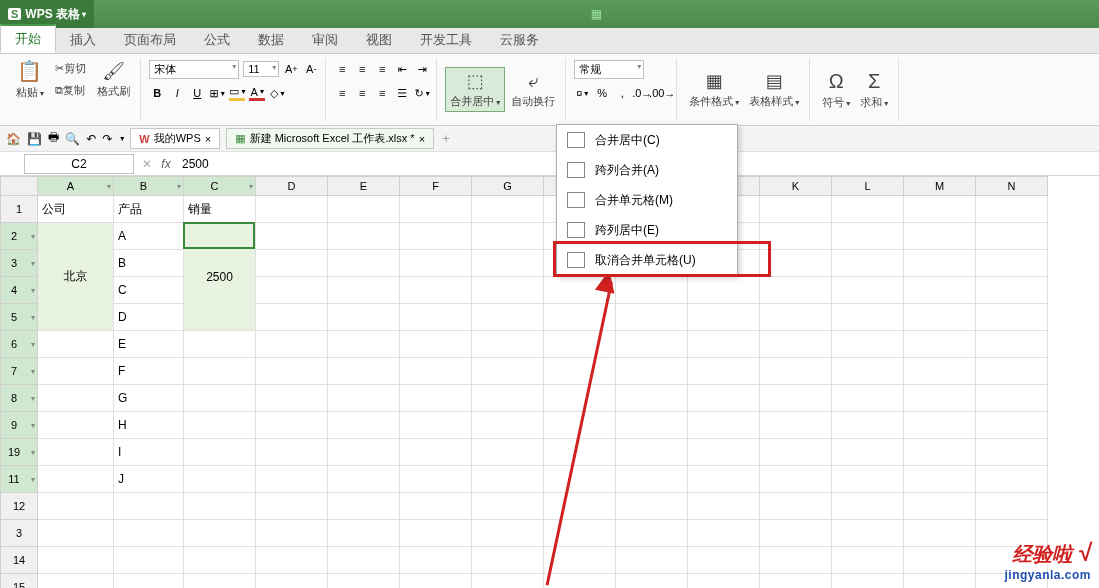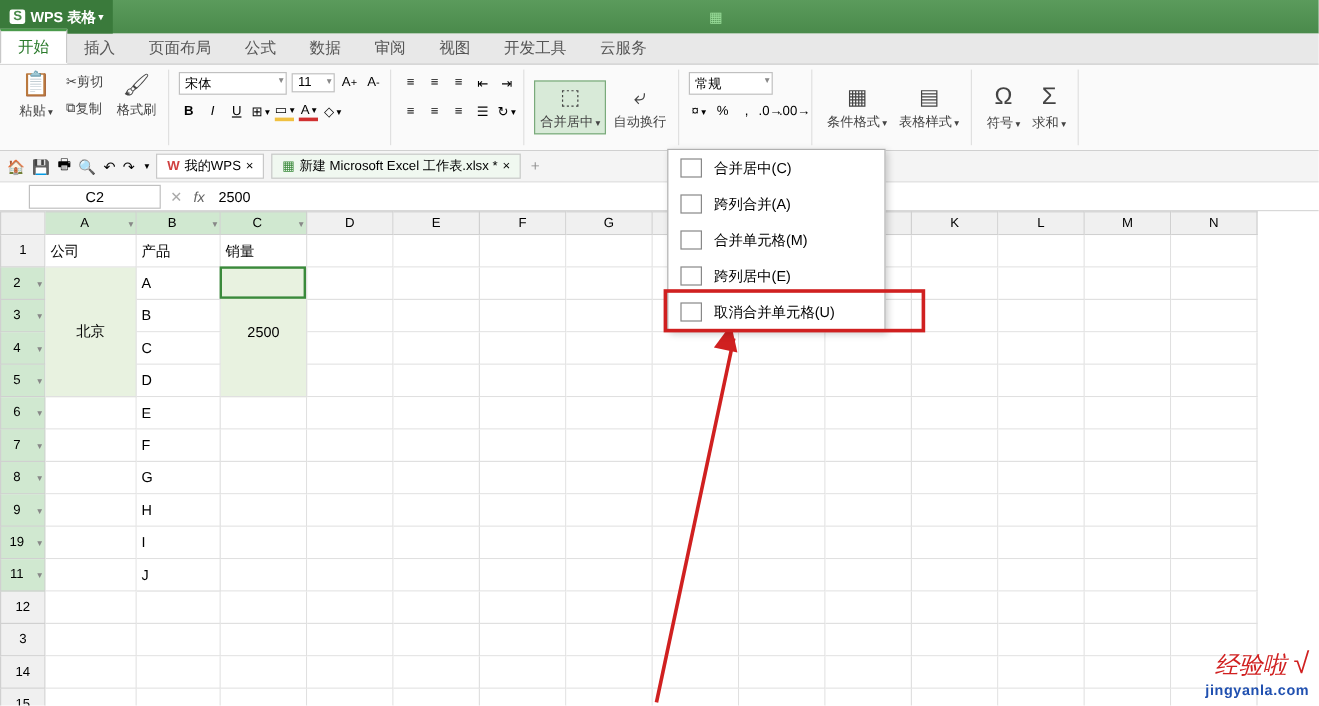--- a/index.html
+++ b/index.html
@@ -55,21 +55,21 @@
 .menu { position: absolute; left: 556px; top: 124px; width: 182px; background: #fff; border: 1px solid #b0b0b0; box-shadow: 2px 2px 6px rgba(0,0,0,0.2); z-index: 50; }
 .menu-item { height: 30px; display: flex; align-items: center; padding: 0 10px; gap: 10px; font-size: 12px; }
 .menu-icon { width: 18px; height: 16px; border: 1px solid #888; display: inline-block; position: relative; }
 .menu-wrap-hl { position: absolute; left: 553px; top: 241px; width: 218px; height: 36px; border: 3px solid #d02020; z-index: 60; pointer-events: none; }
 
 
 .arrow-line { position: absolute; width: 3px; background: #d02020; transform-origin: top center; z-index: 40; }
 
 
 .watermark { position: absolute; right: 8px; bottom: 6px; text-align: right; z-index: 100; }
-.wm1 { color: #d02020; font-weight: normal; font-style: italic; font-size: 20px; text-shadow: 1px 1px 0 #fff; }
+.wm1 { color: #d02020; font-weight: bold; font-style: italic; font-size: 20px; text-shadow: 1px 1px 0 #fff; }
 .wm1 .chk { color: #d02020; font-size: 24px; }
 .wm2 { color: #2050b0; font-size: 12px; font-weight: bold; letter-spacing: 0.5px; }
 </style>
 </head>
 <body>
 
 <div class="titlebar">
   <div class="logo">
     <span style="background:#fff;color:#4a8a4b;padding:0 3px;border-radius:2px;font-size:11px;margin-right:4px;">S</span>
     <span>WPS 表格</span>

